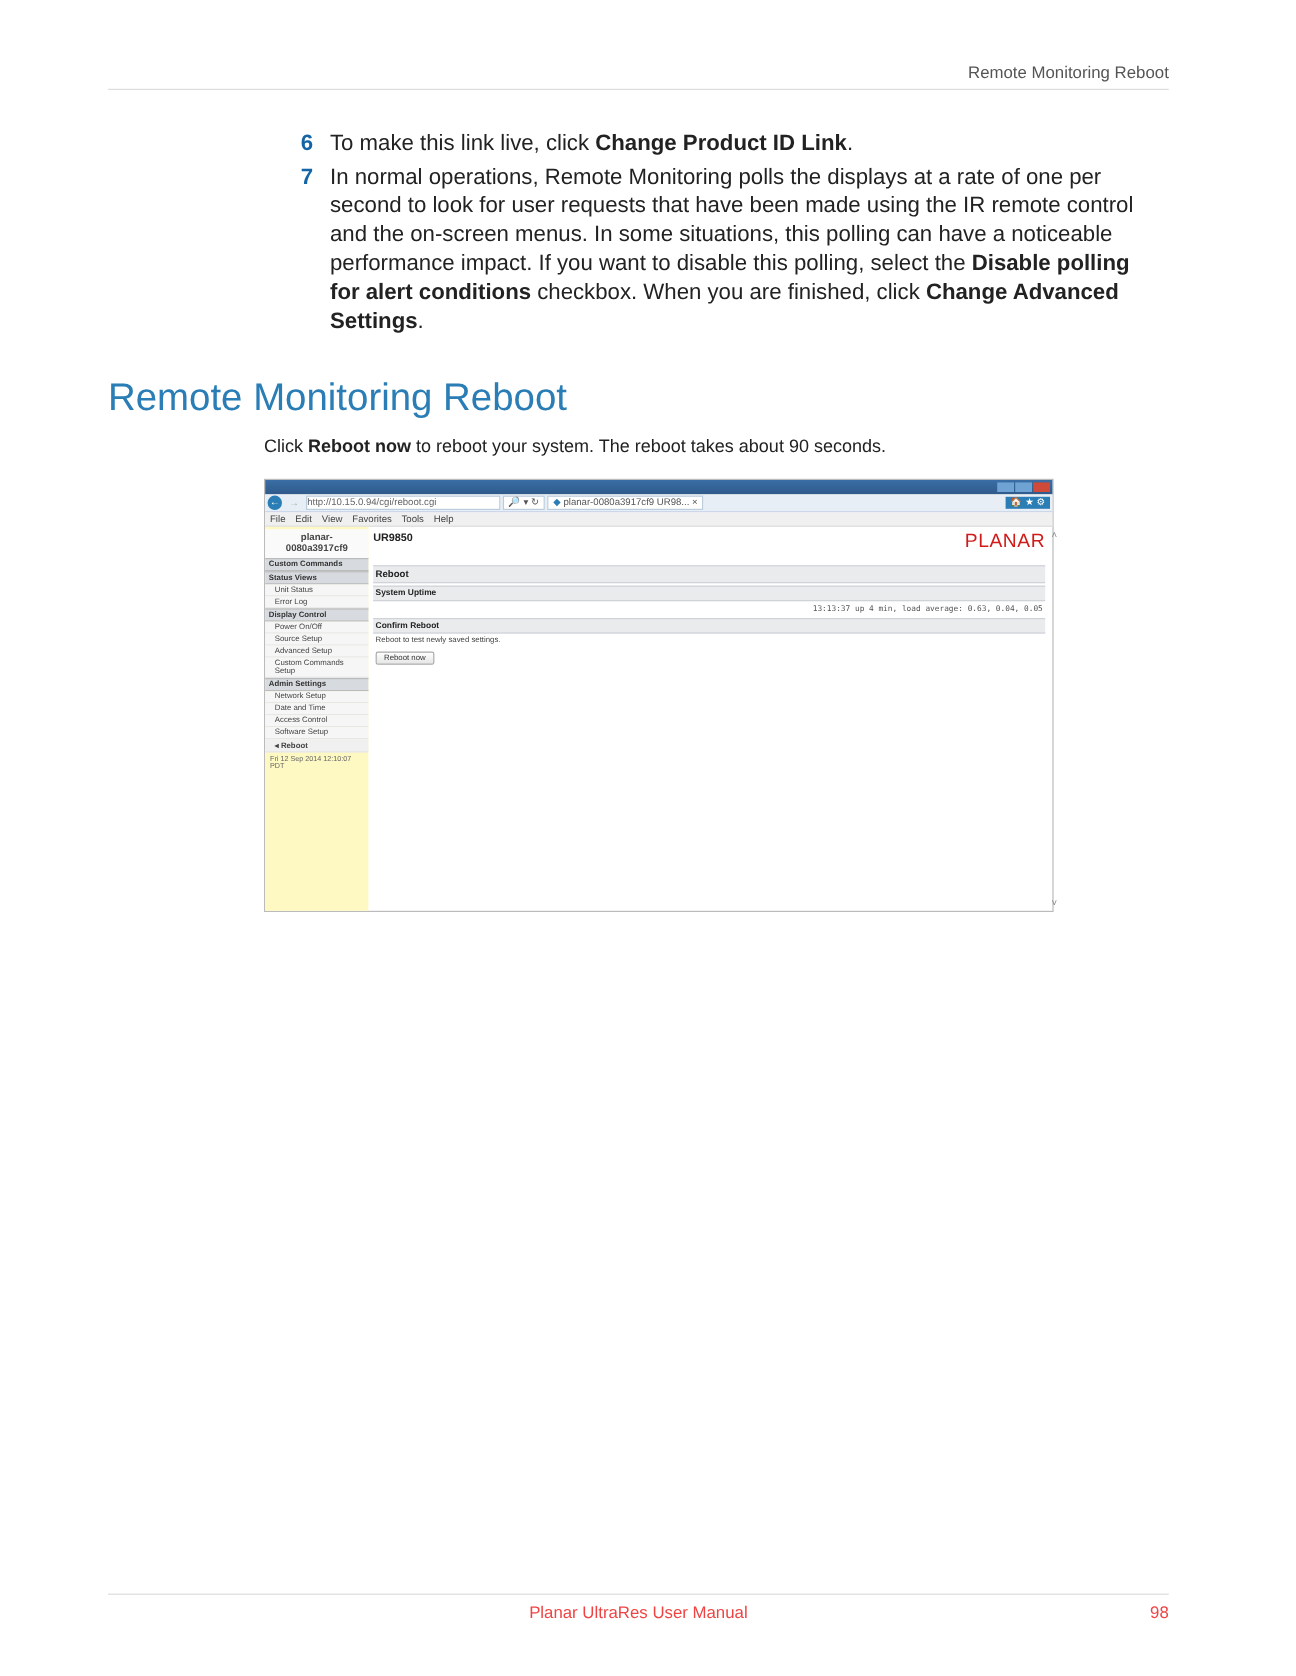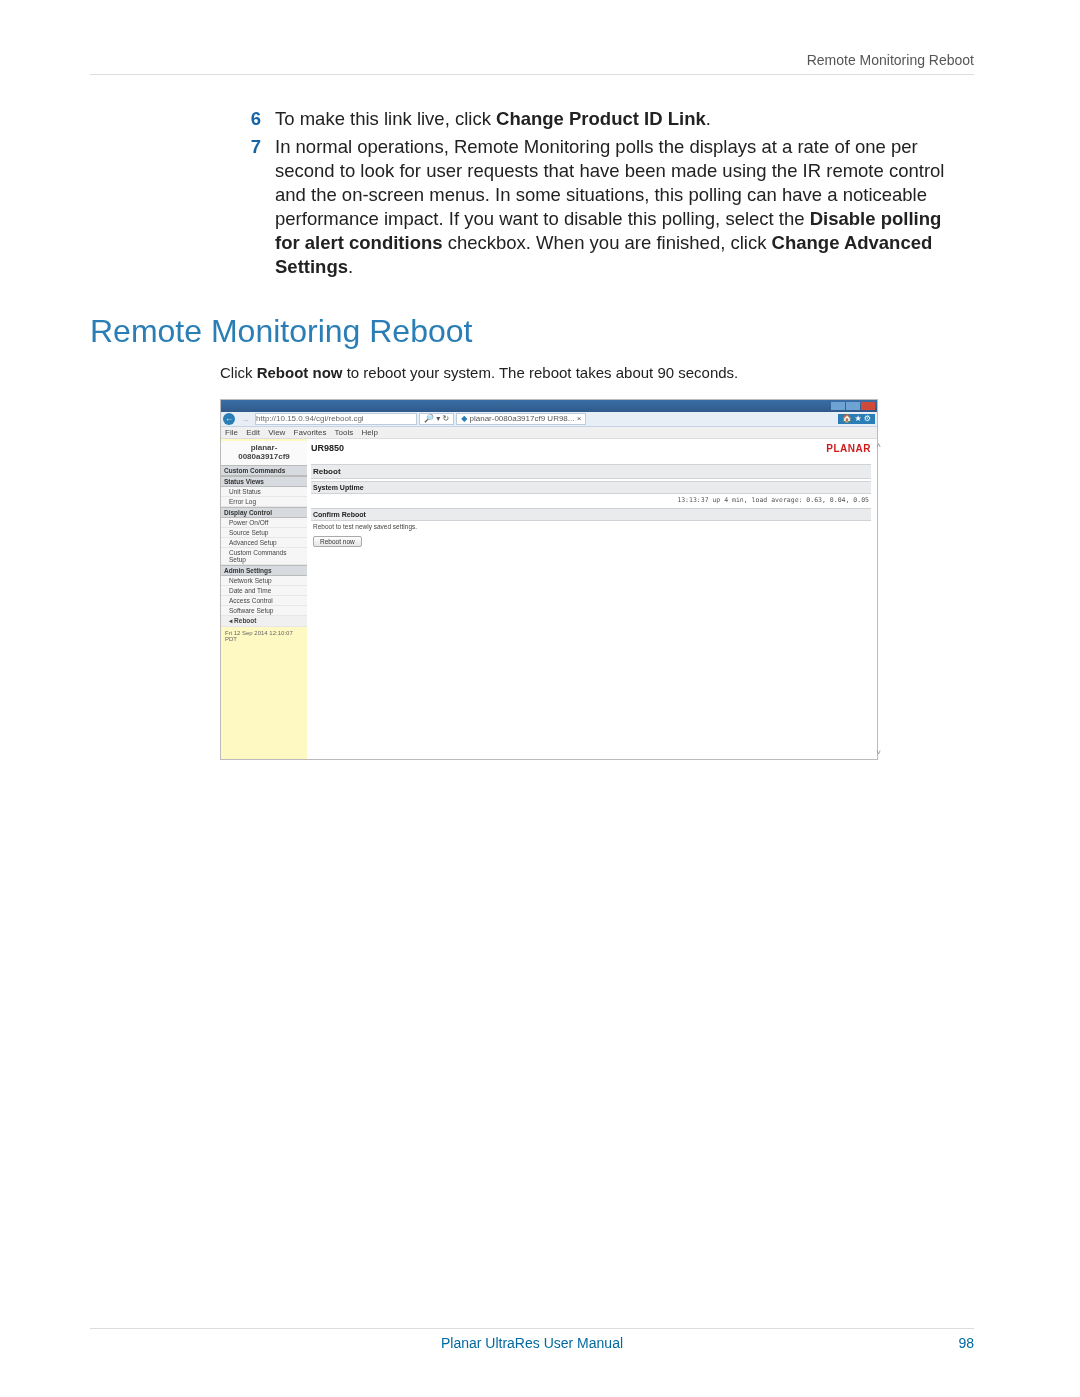--- a/index.html
+++ b/index.html
@@ -161,21 +161,21 @@
     padding: 2px 6px 2px 4px;
     position: relative;
   }
   .mm-head {
     display: flex;
     justify-content: space-between;
     align-items: flex-start;
     padding: 2px 0 8px 0;
   }
   .mm-head .model { font-weight: 700; font-size: 9px; }
-  .mm-head .brand { font-weight: 700; color: #d01b1b; font-size: 10px; letter-spacing: 0.5px; }
+  .mm-head .brand { font-weight: 400; color: #d01b1b; font-size: 16px; letter-spacing: 0.5px; }
   .mm-bar {
     background: #e9ebed;
     border-top: 1px solid #cfd3d7;
     border-bottom: 1px solid #cfd3d7;
     font-weight: 700;
     font-size: 8px;
     padding: 2px 2px;
     margin-top: 2px;
   }
   .mm-sub {
@@ -217,21 +217,21 @@
   .footer {
     position: absolute;
     bottom: 46px;
     left: 90px;
     right: 90px;
     border-top: 1px solid #ddd;
     padding-top: 6px;
     display: flex;
     justify-content: space-between;
     font-size: 14px;
-    color: #0369a1;
+    color: #ef4444;
   }
   .footer .center {
     position: absolute;
     left: 0; right: 0;
     text-align: center;
   }
 </style>
 </head>
 <body>
 

